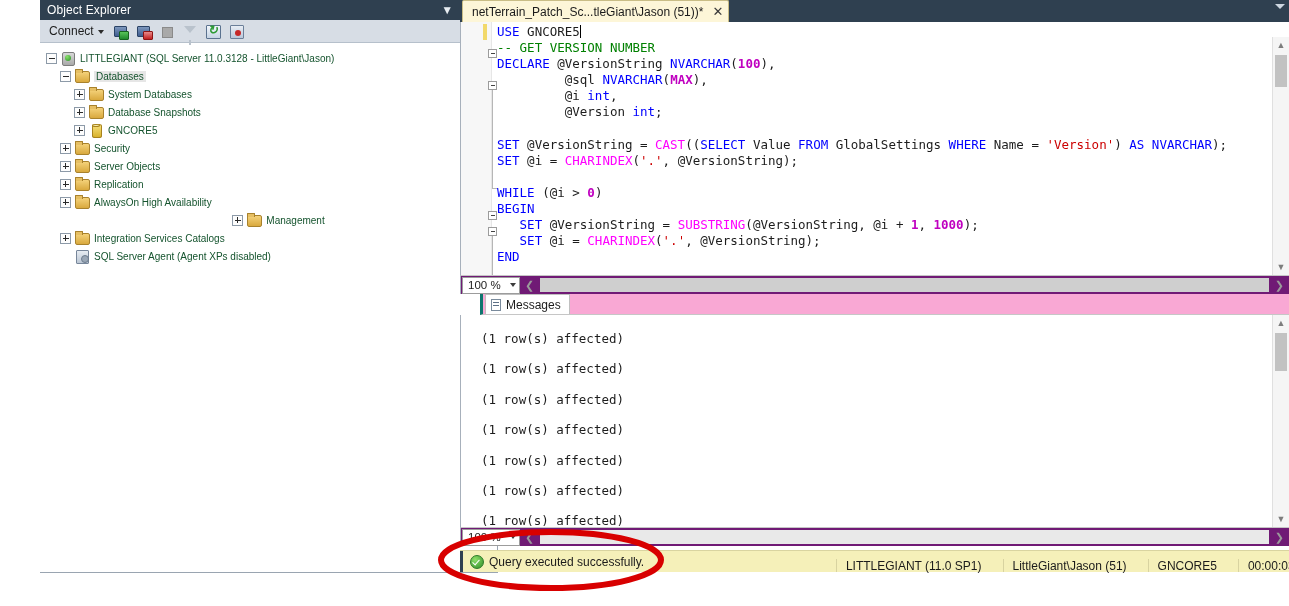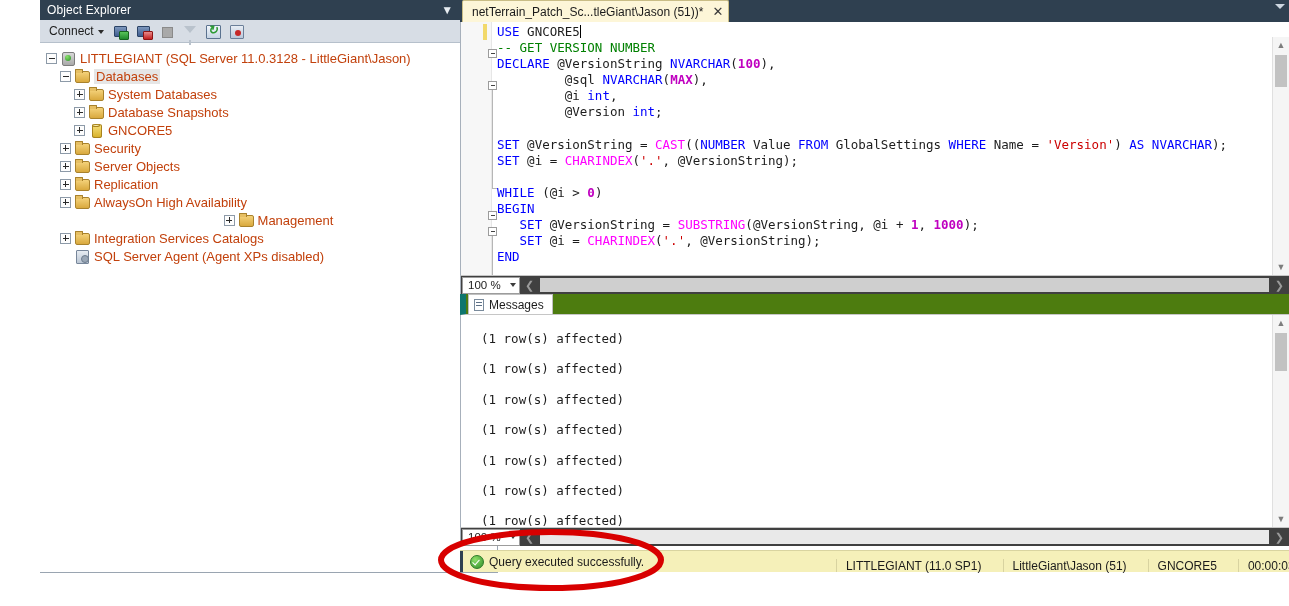--- a/index.html
+++ b/index.html
@@ -98,21 +98,21 @@
   }
   .ico-hourglass:after {
     content: ""; position: absolute; left: 4px; top: 4px;
     width: 6px; height: 6px; border-radius: 50%;
     background: #c62828;
   }
 
   .oe-tree { padding: 6px 0 0 6px; }
   .tree-row {
     display: flex; align-items: center; height: 18px;
-    font-size: 13px; color: #c2410c; white-space: nowrap;
+    font-size: 10px; color: #14532d; white-space: nowrap;
   }
   .expander {
     width: 11px; height: 11px; margin-right: 3px;
     border: 1px solid #8d9aa8; background: #fdfdfd;
     position: relative; flex: 0 0 auto; box-sizing: border-box;
   }
   .expander:before {
     content: ""; position: absolute; left: 1.5px; top: 4px;
     width: 6px; height: 1px; background: #2a2a2a;
   }
@@ -228,21 +228,21 @@
   .f  { color: #ff00ff; }
   .n  { color: #c000c0; font-weight: bold; }
   .s  { color: #cc0000; }
   .id { color: #1c1c1c; }
   .caret-txt {
     display: inline-block; width: 1px; height: 13px;
     background: #000; vertical-align: -2px;
   }
 
   .zoombar {
-    height: 18px; background: #404040; border-top: 1px solid #c6c6c6;
+    height: 18px; background: #701a75; border-top: 1px solid #c6c6c6;
     border-left: 1px solid #a7b0bb;
     display: flex; align-items: center; position: relative;
   }
   .zoom-select {
     width: 58px; height: 17px; background: #fff; border: 1px solid #9c9c9c;
     display: flex; align-items: center; justify-content: space-between;
     padding: 0 3px 0 5px; font-size: 11.5px; color: #1b1b1b;
     box-sizing: border-box; margin-left: 1px;
   }
   .zoom-caret {
@@ -251,22 +251,22 @@
   }
   .hscroll-left, .hscroll-right {
     color: #9a9a9a; font-size: 11px; padding: 0 5px;
   }
   .hscroll-track {
     flex: 1; height: 14px; background: #cfcfcf; margin: 0 1px;
   }
   .hscroll-track.light { background: #e9e9e9; }
 
   .results-tabs {
-    height: 20px; background: #4d7c0f; border-left: 6px solid #0f766e;
-    border-bottom: 1px solid #c6c6c6; display: flex; align-items: flex-end;
+    height: 20px; background: #f9a8d4; border-left: 3px solid #0f766e;
+    border-bottom: 1px solid #c6c6c6; display: flex; align-items: flex-end; margin-left: 20px;
   }
   .res-tab {
     height: 19px; background: #ffffff; border: 1px solid #c0c0c0;
     border-bottom: none; display: flex; align-items: center;
     gap: 4px; padding: 0 8px 0 5px; font-size: 12px; color: #1b1b1b;
     margin-left: 2px;
   }
   .msg-ico {
     width: 11px; height: 12px; position: relative;
   }
@@ -467,21 +467,21 @@
       <div class="fold-box" style="left:27px; top:205px;"></div>
       <div class="fold-line" style="top:214px; height:50px;"></div>
 
       <pre class="code" id="code-block"><span class="k">USE</span> <span class="id">GNCORE5</span><span class="caret-txt"></span>
 <span class="c">-- GET VERSION NUMBER</span>
 <span class="k">DECLARE</span> <span class="id">@VersionString</span> <span class="k">NVARCHAR</span>(<span class="n">100</span>),
          <span class="id">@sql</span> <span class="k">NVARCHAR</span>(<span class="n">MAX</span>),
          <span class="id">@i</span> <span class="k">int</span>,
          <span class="id">@Version</span> <span class="k">int</span>;
 
-<span class="k">SET</span> <span class="id">@VersionString</span> = <span class="f">CAST</span>((<span class="k">NUMBER</span> <span class="id">Value</span> <span class="k">FROM</span> <span class="id">GlobalSettings</span> <span class="k">WHERE</span> <span class="id">Name</span> = <span class="s">'Version'</span>) <span class="k">AS</span> <span class="k">NVARCHAR</span>);
+<span class="k">SET</span> <span class="id">@VersionString</span> = <span class="f">CAST</span>((<span class="k">SELECT</span> <span class="id">Value</span> <span class="k">FROM</span> <span class="id">GlobalSettings</span> <span class="k">WHERE</span> <span class="id">Name</span> = <span class="s">'Version'</span>) <span class="k">AS</span> <span class="k">NVARCHAR</span>);
 <span class="k">SET</span> <span class="id">@i</span> = <span class="f">CHARINDEX</span>(<span class="s">'.'</span>, <span class="id">@VersionString</span>);
 
 <span class="k">WHILE</span> (<span class="id">@i</span> &gt; <span class="n">0</span>)
 <span class="k">BEGIN</span>
    <span class="k">SET</span> <span class="id">@VersionString</span> = <span class="f">SUBSTRING</span>(<span class="id">@VersionString</span>, <span class="id">@i</span> + <span class="n">1</span>, <span class="n">1000</span>);
    <span class="k">SET</span> <span class="id">@i</span> = <span class="f">CHARINDEX</span>(<span class="s">'.'</span>, <span class="id">@VersionString</span>);
 <span class="k">END</span></pre>
 
       <div class="splitter-grip">⇅</div>
       <div class="vscroll" style="top:15px; height:238px;">

